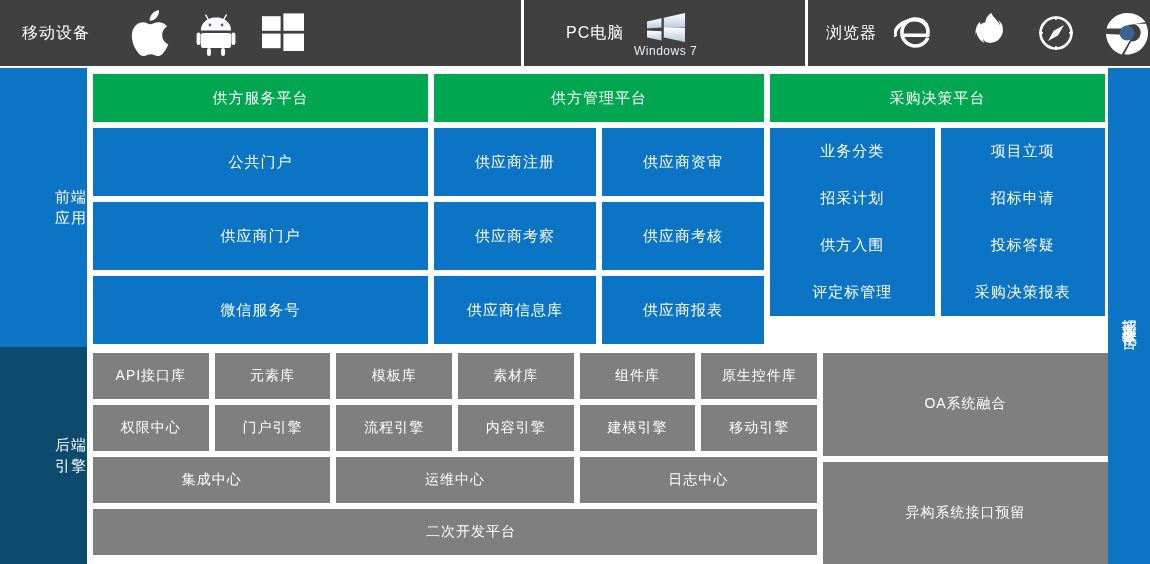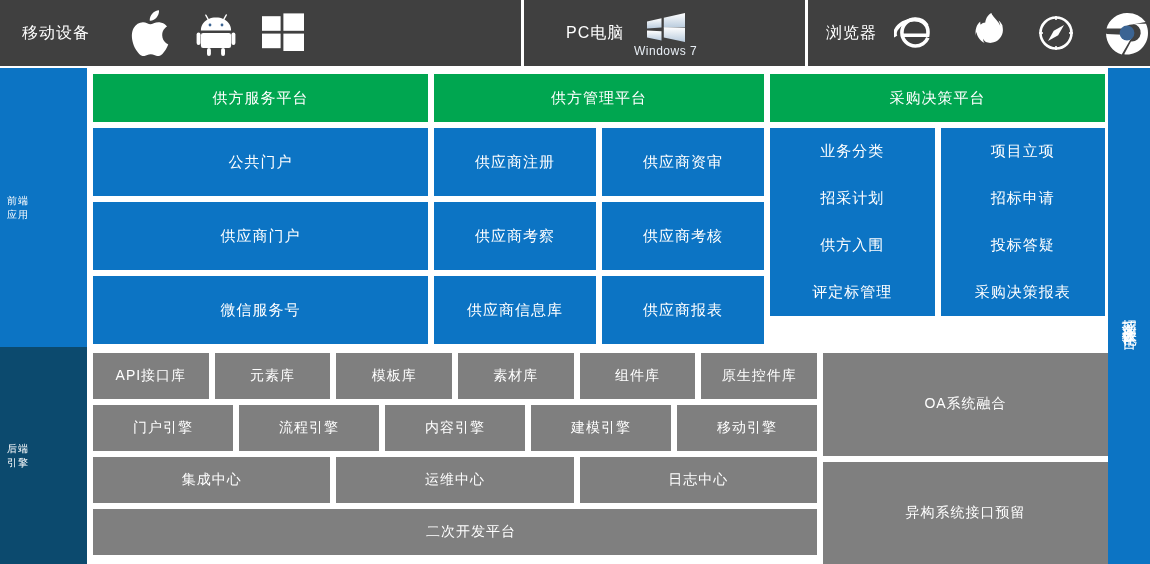--- a/index.html
+++ b/index.html
@@ -41,22 +41,22 @@
   .win7cap { font-size: 12px; color: #e8eef5; margin-top: 1px; letter-spacing: .5px; }
 
   
   .body-area {
     position: absolute; left: 0; top: 68px;
     width: 1150px; height: 496px;
     display: flex;
   }
   .sidebar { width: 95px; display: flex; flex-direction: column; }
   .side-cell {
-    display: flex; align-items: center; justify-content: flex-start;
-    color: #ffffff; font-size: 10px; line-height: 1.35;
+    display: flex; align-items: center; justify-content: flex-end;
+    color: #ffffff; font-size: 15px; line-height: 1.35;
     text-align: center; letter-spacing: 1px; padding-left: 7px;
   }
   .side-front { background: #0c74c4; height: 279px; }
   .side-back  { background: #0c4a6e; height: 217px; }
 
   .center { flex: 1; display: flex; flex-direction: column; }
 
   .rightstrip {
     width: 42px; background: #0c74c4;
     display: flex; align-items: center; justify-content: center;
@@ -285,20 +285,21 @@
         <div class="back-left">
           <div class="grow">
             <div class="gray">API接口库</div>
             <div class="gray">元素库</div>
             <div class="gray">模板库</div>
             <div class="gray">素材库</div>
             <div class="gray">组件库</div>
             <div class="gray">原生控件库</div>
           </div>
           <div class="grow">
+            <div class="gray">权限中心</div>
             <div class="gray">门户引擎</div>
             <div class="gray">流程引擎</div>
             <div class="gray">内容引擎</div>
             <div class="gray">建模引擎</div>
             <div class="gray">移动引擎</div>
           </div>
           <div class="grow">
             <div class="gray">集成中心</div>
             <div class="gray">运维中心</div>
             <div class="gray">日志中心</div>

